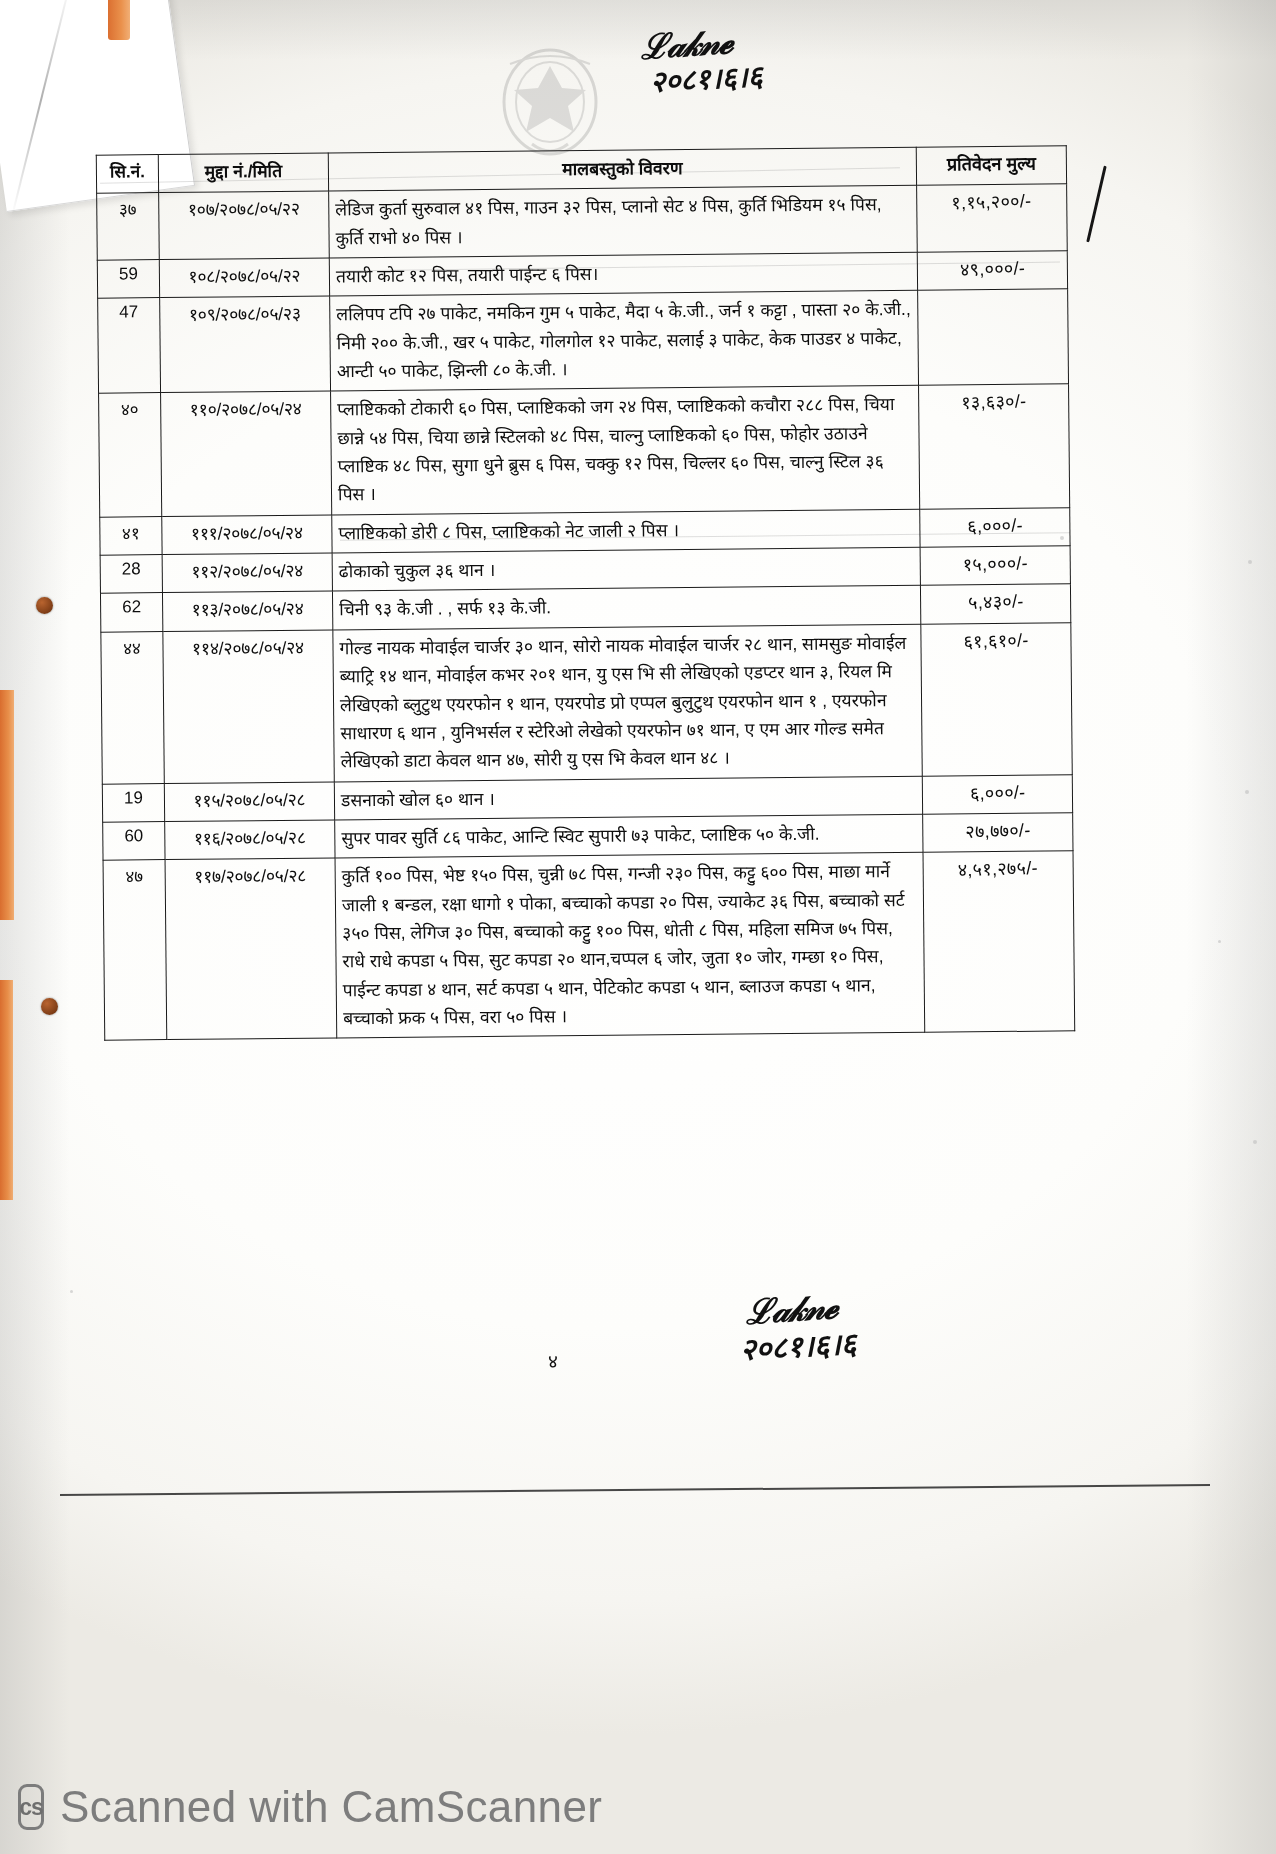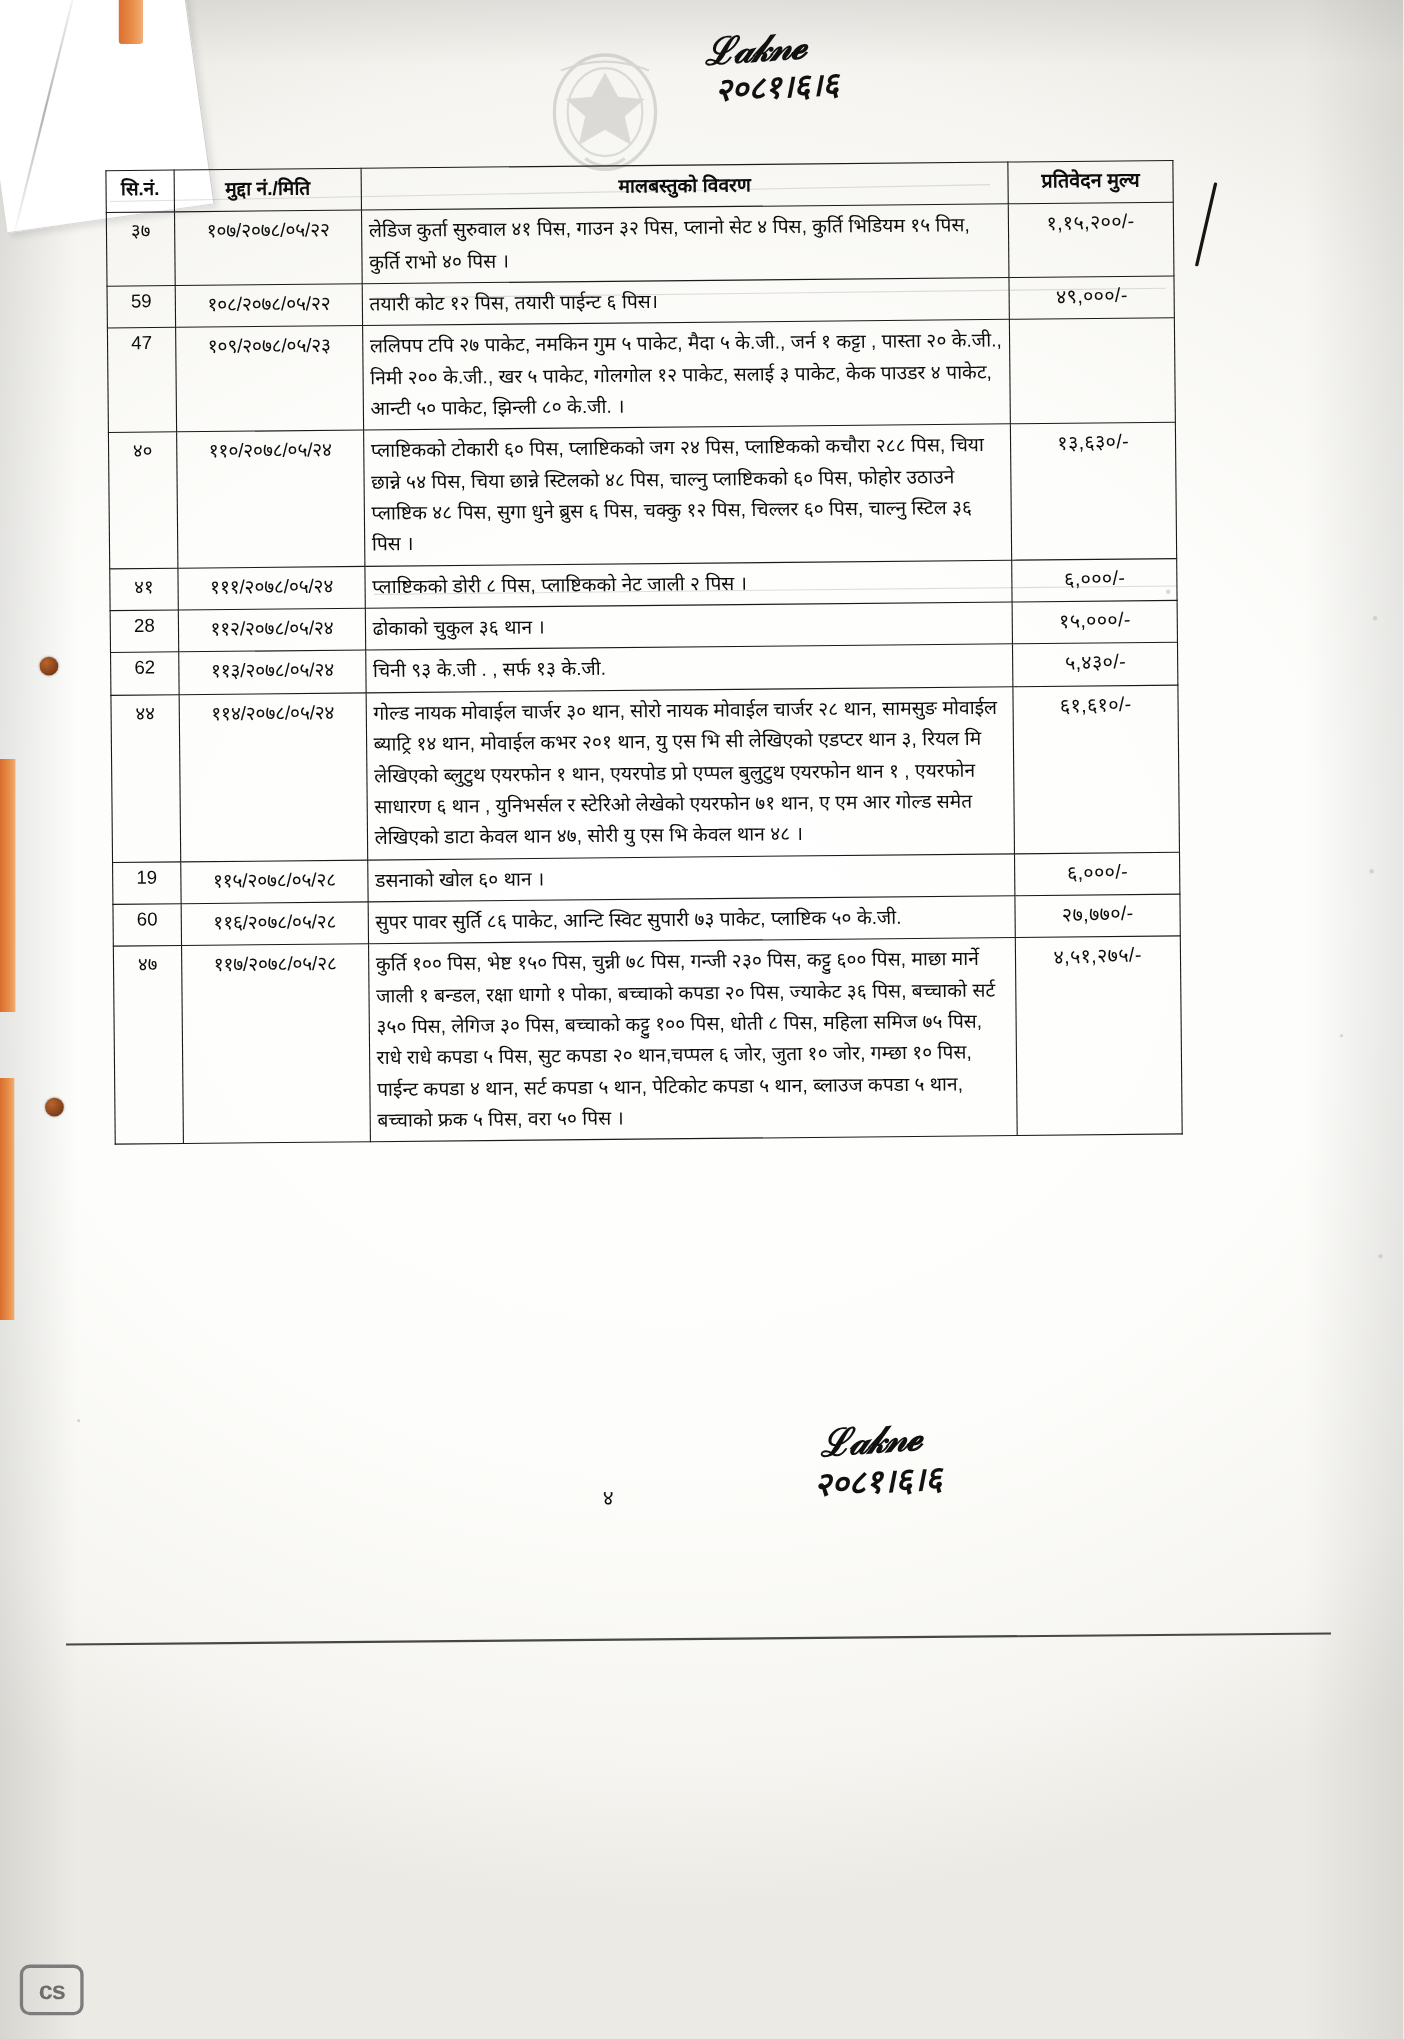--- a/index.html
+++ b/index.html
@@ -183,21 +183,21 @@
   
   .cam-footer {
     position: absolute;
     left: 18px;
     bottom: 22px;
     display: flex;
     align-items: center;
     gap: 16px;
   }
   .cam-badge {
-    width: 58px; height: 46px;
+    width: 26px; height: 46px;
     border: 3px solid #7c7c7c;
     border-radius: 9px;
     display: flex; align-items: center; justify-content: center;
     font-family: "Liberation Sans", sans-serif;
     font-weight: 700;
     font-size: 23px;
     color: #6e6e6e;
     letter-spacing: -1px;
   }
   .cam-text {
@@ -341,13 +341,14 @@
           <td class="col-amt"><span>४,५१,२७५/-</span></td>
         </tr>
       </tbody>
   </table>
 </div>
 
 <div class="page-number">४</div>
 
 <div class="cam-footer">
   <div class="cam-badge">cs</div>
+  <div class="cam-text">Scanned with CamScanner</div>
 </div>
 
 </body></html>

